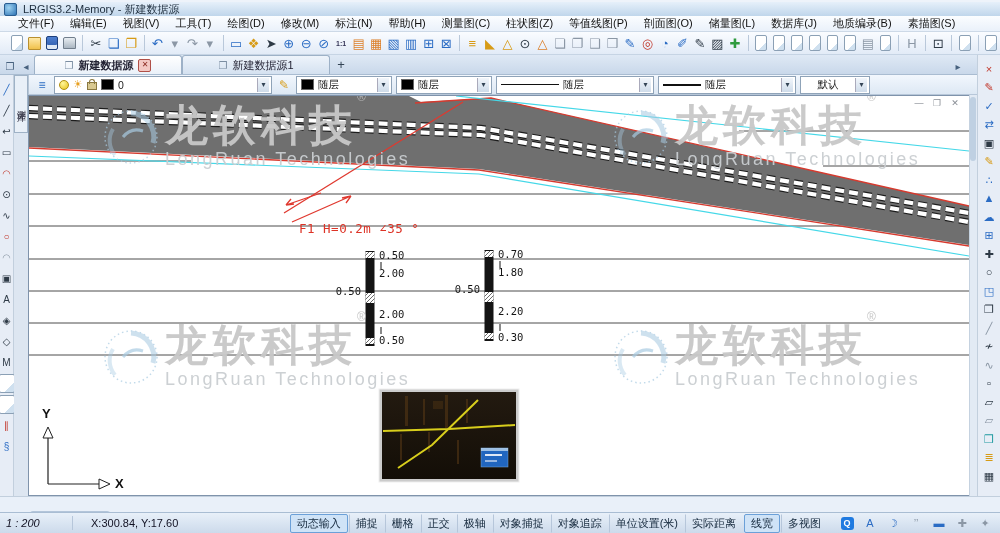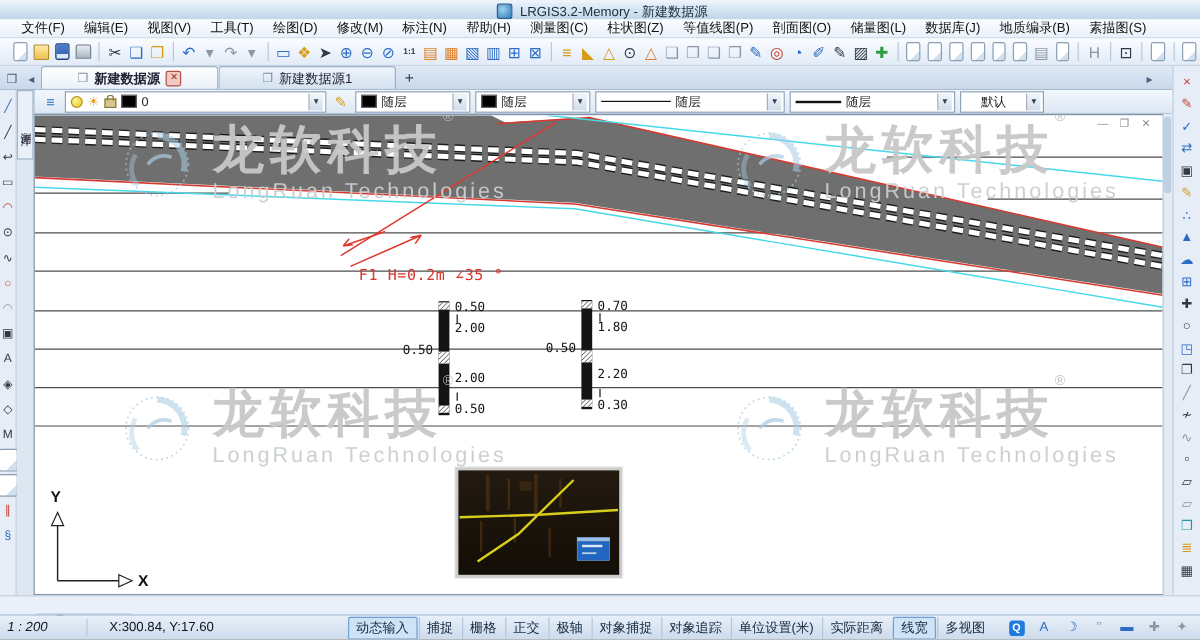--- a/index.html
+++ b/index.html
@@ -2,21 +2,21 @@
 <html><head>
 <meta charset="utf-8">
 <style>
   html,body{margin:0;padding:0;background:#888;}
   #app{position:relative;width:1000px;height:533px;overflow:hidden;
        font-family:"Liberation Sans","DejaVu Sans",sans-serif;font-size:11px;color:#222;
        background:#eef3fa;user-select:none;}
   
   #titlebar{position:absolute;left:0;top:2px;width:100%;height:16px;
     background:linear-gradient(#e6f0fa,#bdd4ea);border-bottom:1px solid #9fb6cd;
-    display:flex;align-items:center;padding-left:4px;box-sizing:border-box;justify-content:center;}
+    display:flex;align-items:center;padding-left:4px;box-sizing:border-box;}
   #appicon{width:11px;height:11px;border-radius:2px;margin-right:6px;
     background:radial-gradient(circle at 35% 35%,#9fd4f2,#2f74b5);border:1px solid #2a5e91;}
   #title{font-size:11px;color:#1c2c3c;}
   
   #menubar{position:absolute;left:0;top:16px;width:100%;height:16px;
     background:linear-gradient(#fbfdff,#eaf1fa);border-bottom:1px solid #cdd9e7;
     display:flex;align-items:center;padding-left:10px;box-sizing:border-box;}
   .mitem{padding:0 8px;font-size:11px;color:#111;cursor:default;}
   
   #toolbar{position:absolute;left:0;top:32px;width:100%;height:23px;
@@ -74,21 +74,21 @@
   #sidetab span{writing-mode:vertical-rl;font-size:9px;color:#334;letter-spacing:1px;}
   #rightstrip{position:absolute;right:0;top:55px;width:23px;bottom:21px;background:#e7edf6;
     border-left:1px solid #c2cfdd;display:flex;flex-direction:column;align-items:center;padding-top:5px;box-sizing:border-box;}
   #rightstrip .ticon{width:17px;height:16.5px;font-size:11px;}
   #vscroll{position:absolute;right:23px;top:95px;width:7px;height:401px;background:#e2eaf4;border-left:1px solid #c5d2e0;}
   #vthumb{position:absolute;left:0;top:2px;width:6px;height:64px;background:#bfd0e2;border-radius:3px;}
   #canvas{position:absolute;left:28px;top:95px;width:942px;height:401px;background:#fff;
     border:1px solid #7f93ab;box-sizing:border-box;overflow:hidden;}
   #draw{position:absolute;left:0;top:0;}
   
-  .wm{position:absolute;display:flex;align-items:center;gap:16px;pointer-events:none;}
+  .wm{position:absolute;display:flex;align-items:center;gap:4px;pointer-events:none;}
   .wm-cn{font-size:43px;font-weight:bold;color:rgba(199,199,199,.95);letter-spacing:5px;line-height:1;}
   .wm-reg{font-size:12px;color:rgba(190,190,190,.9);vertical-align:top;position:relative;top:-14px;}
   .wm-en{font-size:18px;color:rgba(201,205,209,.95);letter-spacing:2.5px;margin-top:2px;}
   #winctrl{position:absolute;right:8px;top:2px;display:flex;gap:6px;color:#8a8f96;font-size:9px;}
   #winctrl span{width:12px;text-align:center;}
   
   #cmdrow{position:absolute;left:0;bottom:21px;width:100%;height:16px;background:#e9f0f9;
     border-top:1px solid #c2cfdd;display:flex;align-items:center;padding-left:30px;box-sizing:border-box;}
   #cmdtab{display:flex;align-items:flex-start;gap:8px;background:linear-gradient(#f4f8fd,#dce7f4);
     border:1px solid #b3c5da;border-bottom:none;height:14px;padding:0 14px;border-radius:3px 3px 0 0;margin-top:27px;}

